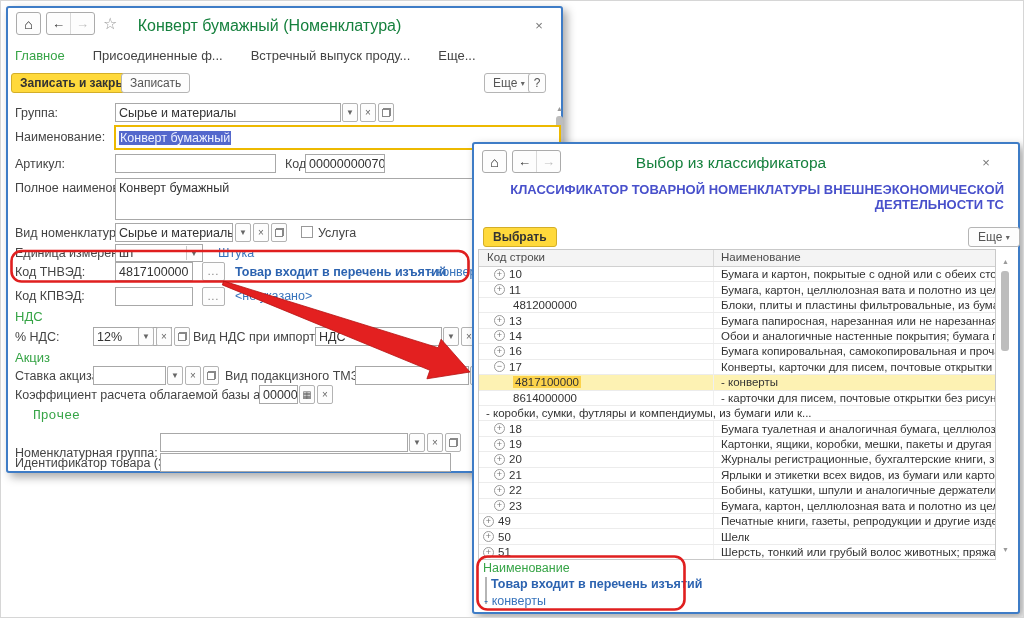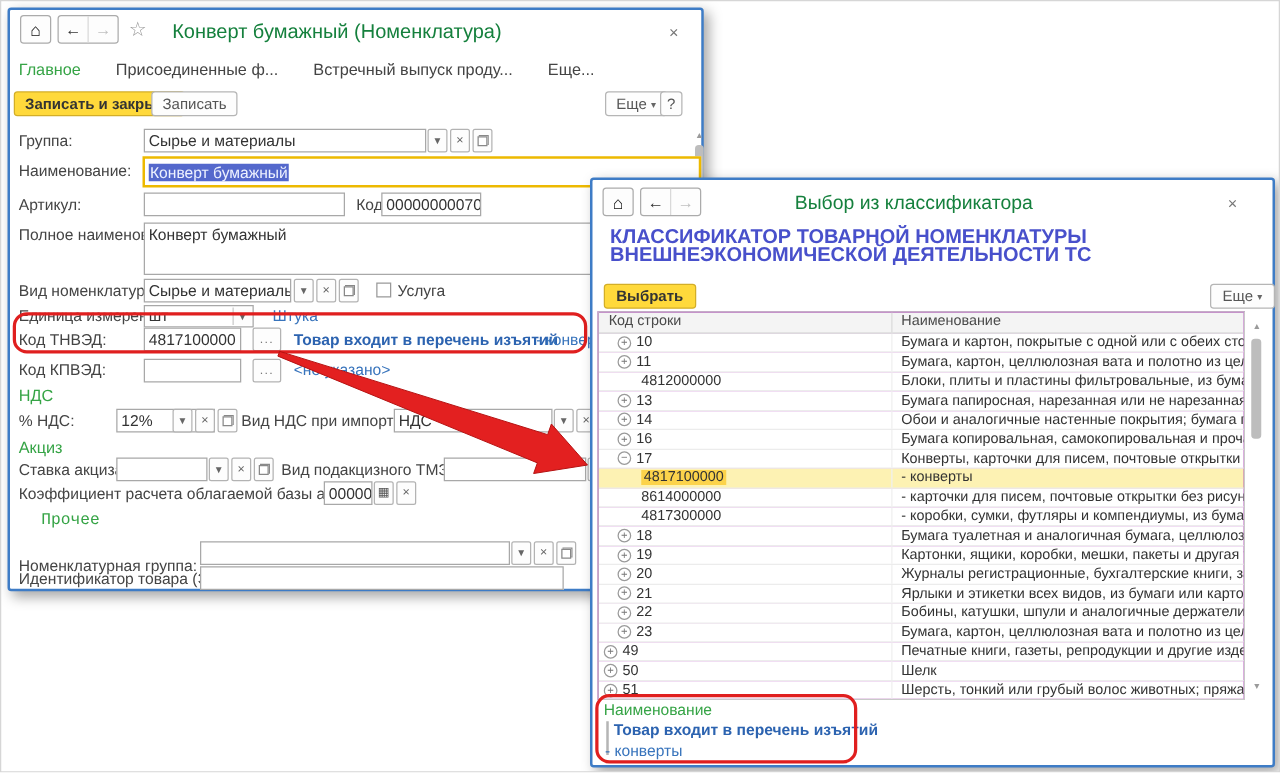--- a/index.html
+++ b/index.html
@@ -47,25 +47,25 @@
   .open-glyph::before { content:""; position:absolute; right:0; top:0; width:6px; height:6px; border:1px solid #888; background:#fff; }
   .open-glyph::after  { content:""; position:absolute; left:0; bottom:0; width:6px; height:6px; border:1px solid #888; background:#fff; }
   .section-h { position:absolute; font-size:13px; color:#36a446; }
   .link { position:absolute; font-size:12.5px; color:#3874bc; white-space:nowrap; }
   .info-bold { position:absolute; font-size:12.5px; font-weight:bold; color:#2c63b0; white-space:nowrap; }
   .checkbox { position:absolute; width:12px; height:12px; border:1px solid #999; background:#fff; }
   .vscroll-up { position:absolute; font-size:7px; color:#9a9a9a; }
   .vscroll-thumb { position:absolute; width:7px; background:#bdbdbd; border-radius:3px; }
 
   
-  .classifier-heading { position:absolute; left:0; top:38px; width:100%; padding:0 14px; text-align:left;
-                        font-size:16px; font-weight:bold; color:#4850cb; line-height:15px; }
+  .classifier-heading { position:absolute; left:0; top:38px; width:100%; padding:0 14px; text-align:right;
+                        font-size:13px; font-weight:bold; color:#4850cb; line-height:15px; }
   .rw-toolbar-btn { position:absolute; height:20px; display:inline-flex; align-items:center; justify-content:center;
                     border-radius:3px; font-size:12px; padding:0 9px; }
-  .table { position:absolute; left:4px; top:105px; width:518px; height:311px; border:1px solid #c9c9c9; background:#a21caf; overflow:hidden; }
+  .table { position:absolute; left:4px; top:105px; width:518px; height:311px; border:1px solid #c9c9c9; background:#3b82f6; overflow:hidden; }
   .thead { display:flex; height:17px; background:#f4f4f4; border-bottom:1px solid #d0d0d0; font-size:11.5px; color:#4a4a4a; }
   .thead .hc1 { width:235px; padding:1px 0 0 8px; border-right:1px solid #dadada; }
   .thead .hc2 { flex:1; padding:1px 0 0 7px; }
   .trow { display:flex; height:15.45px; border-bottom:1px solid #ececec; font-size:11.5px; color:#333; background:#fff; }
   .trow.selected { background:#fdf2b3; }
   .tcell { display:flex; align-items:center; white-space:nowrap; overflow:hidden; }
   .tcell.code { width:235px; border-right:1px solid #f0f0f0; }
   .tcell.name { flex:1; padding-left:7px; }
   .lvl1 { padding-left:4px; } .lvl2 { padding-left:15px; } .lvl3 { padding-left:34px;align-items:center; }
   .expicon { display:inline-flex; align-items:center; justify-content:center; width:11px; height:11px; margin-right:4px;
@@ -320,23 +320,20 @@
             </div>
             <div class="tcell name">- конверты</div>
           </div>
           <div class="trow">
             <div class="tcell code lvl3">
               <span class="">8614000000</span>
             </div>
             <div class="tcell name">- карточки для писем, почтовые открытки без рисунков и к...</div>
           </div>
           <div class="trow">
-            <div class="tcell code lvl3">
-              <span class="">4817300000</span>
-            </div>
             <div class="tcell name">- коробки, сумки, футляры и компендиумы, из бумаги или к...</div>
           </div>
           <div class="trow">
             <div class="tcell code lvl2">
               <span class="expicon">+</span>
               <span class="">18</span>
             </div>
             <div class="tcell name">Бумага туалетная и аналогичная бумага, целлюлозная ва...</div>
           </div>
           <div class="trow">

